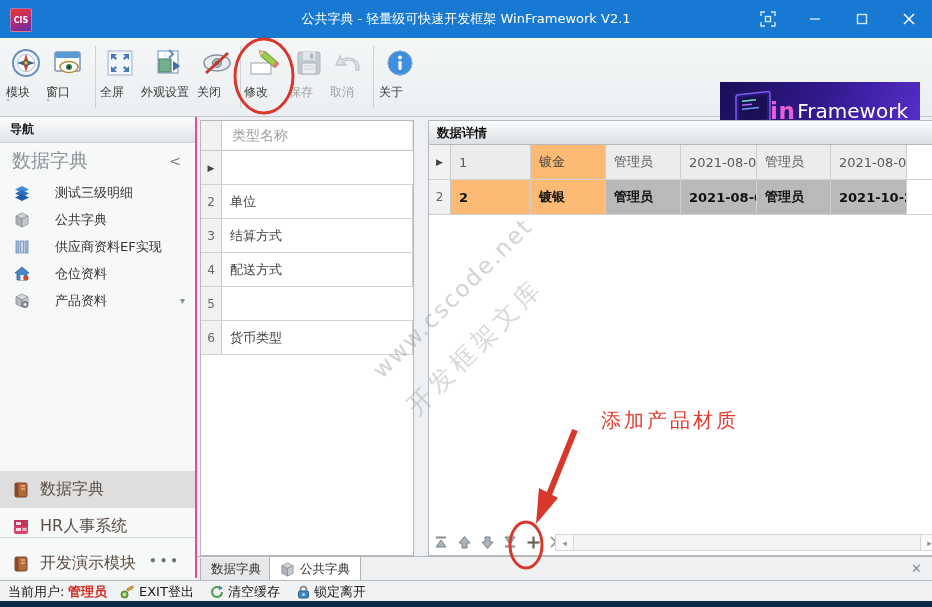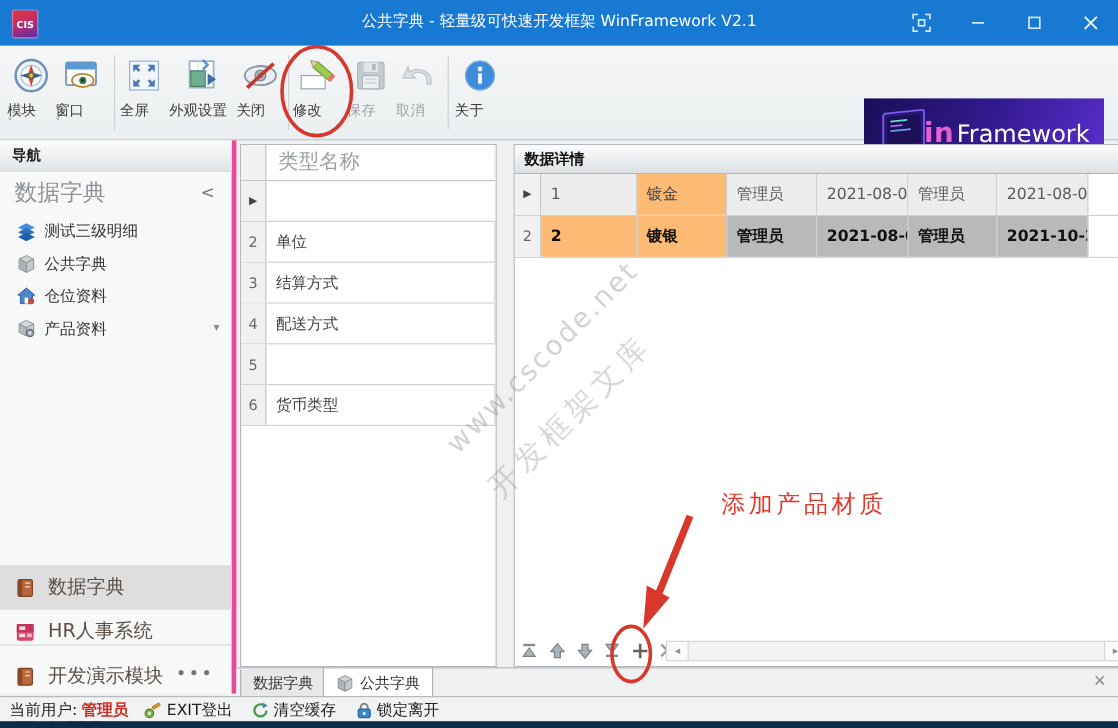--- a/index.html
+++ b/index.html
@@ -25,36 +25,36 @@
   .tbtn.disabled{opacity:.45}
   .tchev{display:block;font-size:9px;color:#8a8f94;margin-top:1px;line-height:6px}
   .tsep{position:absolute;top:8px;width:1px;height:62px;background:#cdd2d6}
   
   .banner{position:absolute;left:720px;top:44px;width:200px;height:57px;overflow:hidden;
     background:linear-gradient(115deg,#190e57 0%,#321a8e 50%,#5a2fd0 100%);display:flex;align-items:center;justify-content:flex-end;padding-right:12px;box-sizing:border-box}
   .banner .win{color:#e95fd2;font-weight:bold;font-size:23px;letter-spacing:0.5px}
   .banner .fw{color:#fff;font-size:20px;margin-left:2px}
   .laptop{position:absolute;left:6px;top:4px}
   
-  .sidebar{position:absolute;left:0;top:117px;width:197px;height:461px;background:#f7f8f8;border-right:4px solid #ec4899;box-sizing:border-box}
+  .sidebar{position:absolute;left:0;top:117px;width:197px;height:461px;background:#f7f8f8;border-right:2px solid #ec4899;box-sizing:border-box}
   .side-header{height:25px;background:linear-gradient(#fbfcfd,#e1e5e8);border-bottom:1px solid #cfd3d6;font-weight:bold;font-size:12px;line-height:25px;padding-left:10px;color:#1c1c1c}
   .group-head{height:36px;display:flex;align-items:center;justify-content:space-between;padding:0 14px 0 12px;color:#8f9499;font-size:19px}
   .group-collapse{color:#777;font-size:14px}
-  .nav-item{height:27px;display:flex;align-items:center;padding-left:14px;gap:7px;font-size:13px;color:#333;position:relative}
+  .nav-item{height:27px;display:flex;align-items:center;padding-left:14px;gap:25px;font-size:13px;color:#333;position:relative}
   .nav-item .ddown{position:absolute;right:10px;color:#8a8f94;font-size:10px}
   .modules{position:absolute;left:0;top:354px;width:100%}
   .module{height:37px;display:flex;align-items:center;gap:10px;padding-left:12px;font-size:16px;color:#5b4f46}
   .module.selected{background:#dedede}
   .side-foot{position:absolute;left:0;bottom:0;width:100%;height:40px;border-top:1px solid #d7dadc}
   .dots{position:absolute;right:14px;bottom:10px;color:#6f7478;letter-spacing:3px;font-weight:bold;font-size:12px}
   
   .panel{position:absolute;background:#fff;border:1px solid #b5b9bd;box-sizing:border-box}
   .panel-head{height:23px;background:linear-gradient(#fbfcfd,#dde1e4);border-bottom:1px solid #b5b9bd;font-weight:bold;font-size:12.5px;line-height:23px;padding-left:8px;color:#111}
   .grid-colhead{display:flex;height:29px;border-bottom:1px solid #c6c6c6;background:#fff}
-  .gh-cell{box-sizing:border-box;border-right:1px solid #e2e2e2;color:#9aa0a6;font-size:17px;line-height:29px;padding-left:10px;overflow:hidden;white-space:nowrap}
+  .gh-cell{box-sizing:border-box;border-right:1px solid #e2e2e2;color:#9aa0a6;font-size:14px;line-height:29px;padding-left:10px;overflow:hidden;white-space:nowrap}
   .ind{box-sizing:border-box;background:#f1f1f1;border-right:1px solid #c8c8c8;display:flex;align-items:center;justify-content:center;color:#666;font-size:12px}
   .grow{display:flex;border-bottom:1px solid #d2d2d2}
   .cell{box-sizing:border-box;border-right:1px solid #cfcfcf;font-size:13px;display:flex;align-items:center;padding-left:8px;color:#444;overflow:hidden;white-space:nowrap}
   
   .dict-panel{left:200px;top:120px;width:214px;height:436px}
   .dict-ind{width:21px}
   .dict-name{width:192px}
   .dict-row{height:33px}
   .dict-sel{background:#cbe6f7;border:1px dotted #4b88c0;box-sizing:border-box;color:#222}
   
@@ -291,20 +291,28 @@
 
   <div class="nav-item">
     <svg width="16" height="16" viewBox="0 0 16 16">
       <path d="M8 1 L14 4 L8 7 L2 4 Z" fill="#cfd3d6" stroke="#8a8f94" stroke-width=".8"></path>
       <path d="M2 4 L8 7 L8 15 L2 12 Z" fill="#aeb3b8" stroke="#8a8f94" stroke-width=".8"></path>
       <path d="M14 4 L8 7 L8 15 L14 12 Z" fill="#c4c9cd" stroke="#8a8f94" stroke-width=".8"></path>
     </svg>
     <span>公共字典</span>
   </div>
 
+  <div class="nav-item">
+    <svg width="16" height="16" viewBox="0 0 16 16">
+      <rect x="2" y="2" width="3" height="12" fill="#9fb8d4" stroke="#6d8fb8" stroke-width=".8"></rect>
+      <rect x="6.5" y="2" width="3" height="12" fill="#c7d6e6" stroke="#6d8fb8" stroke-width=".8"></rect>
+      <rect x="11" y="2" width="3" height="12" fill="#9fb8d4" stroke="#6d8fb8" stroke-width=".8"></rect>
+    </svg>
+    <span>供应商资料EF实现</span>
+  </div>
 
 
   <div class="nav-item">
     <svg width="16" height="16" viewBox="0 0 16 16">
       <path d="M8 1 L15 7 L13 7 L13 14 L3 14 L3 7 L1 7 Z" fill="#4a86c8" stroke="#2f5f96" stroke-width=".8"></path>
       <rect x="6.5" y="9" width="3" height="5" fill="#fff"></rect>
       <circle cx="12" cy="12" r="2.5" fill="#d0452f"></circle>
     </svg>
     <span>仓位资料</span>
   </div>

